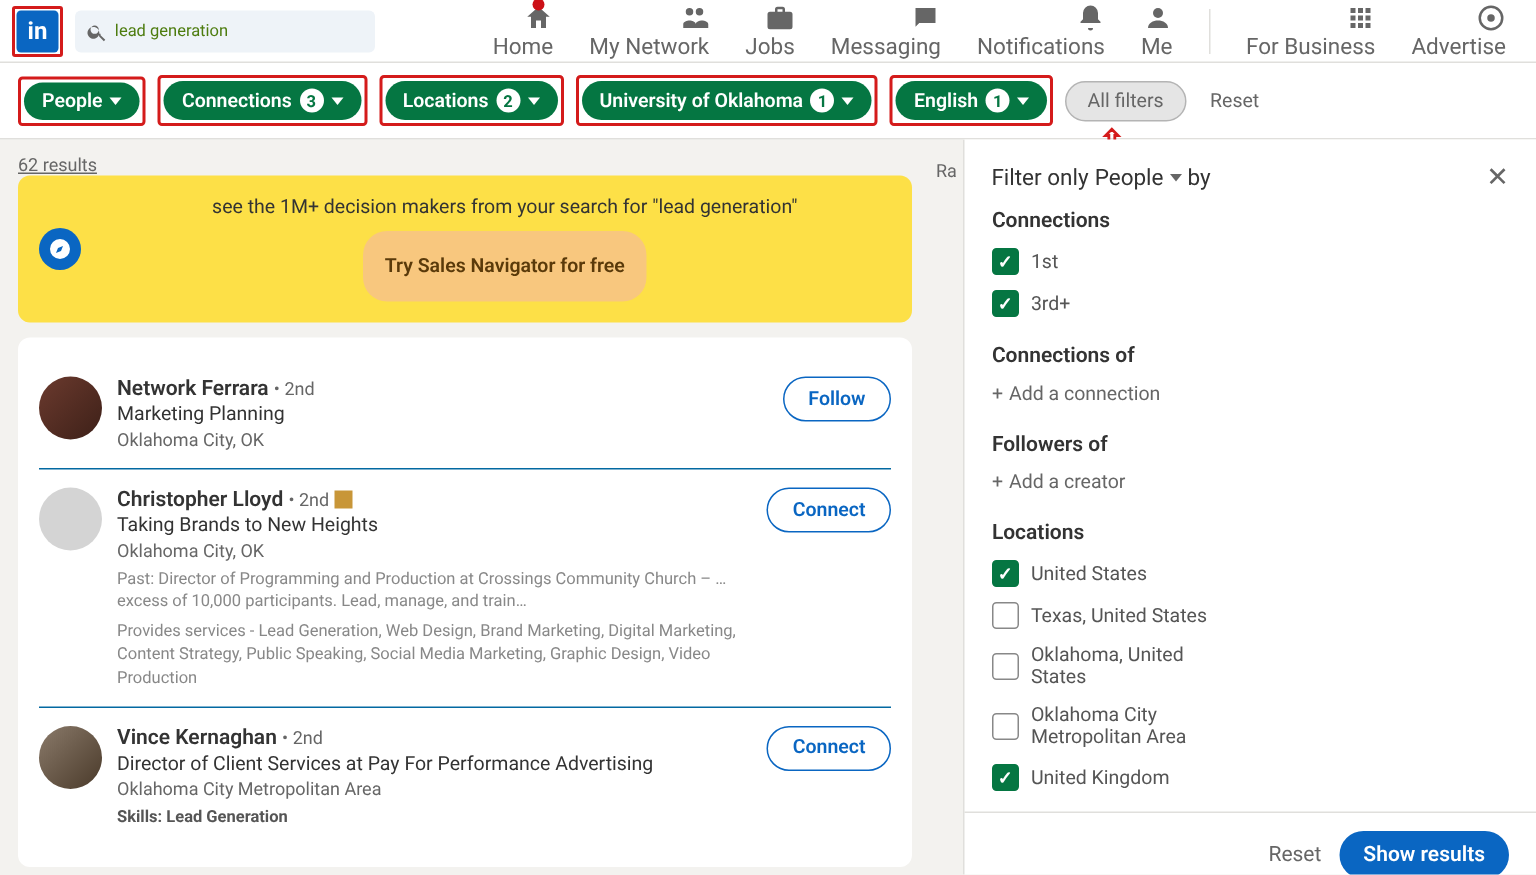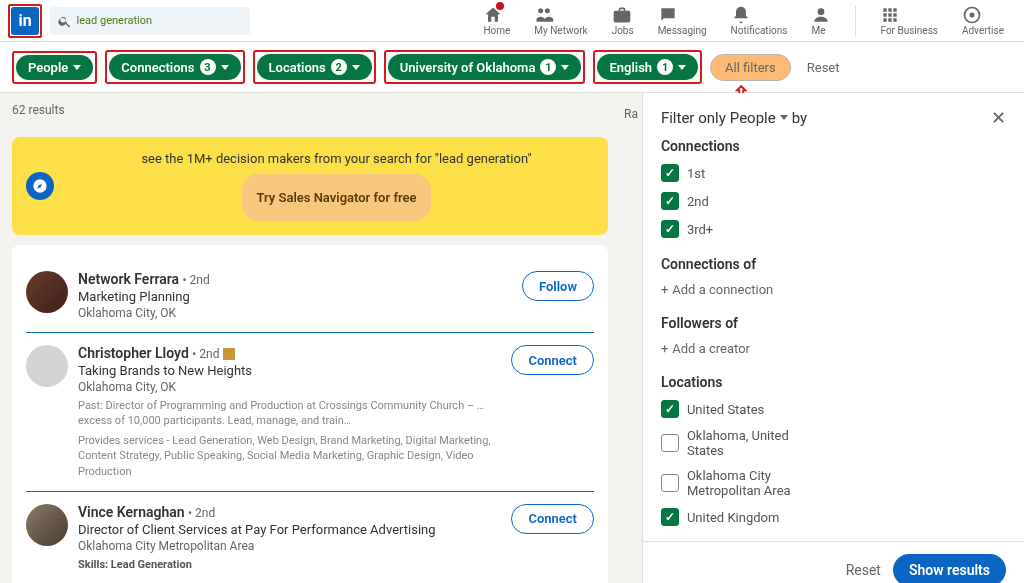--- a/index.html
+++ b/index.html
@@ -4,36 +4,36 @@
 <style>
 *{margin:0;padding:0;box-sizing:border-box;font-family:-apple-system,BlinkMacSystemFont,"Segoe UI",Roboto,Arial,sans-serif;}
 body{background:#f3f2ef;width:1024px;height:583px;overflow:hidden;position:relative;}
 .header{background:#fff;height:42px;display:flex;align-items:center;padding:0 8px;border-bottom:1px solid #e0dfdc;}
 .logo-box{border:2px solid #d41b1b;padding:1px;border-radius:2px;}
 .logo{width:28px;height:28px;background:#0a66c2;color:#fff;display:flex;align-items:center;justify-content:center;font-weight:700;font-size:16px;border-radius:3px;}
 .search-box{display:flex;align-items:center;background:#eef3f8;border-radius:4px;padding:4px 8px;margin-left:8px;width:200px;height:28px;}
 .search-box svg{width:14px;height:14px;fill:#666;}
 .search-input{border:none;background:transparent;margin-left:6px;font-size:11px;color:#4d7c0f;outline:none;width:100%;}
 .nav{display:flex;margin-left:auto;gap:24px;align-items:center;margin-right:12px;}
-.nav-item{display:flex;flex-direction:column;align-items:flex-start;color:#666;font-size:10px;cursor:pointer;position:relative;}
+.nav-item{display:flex;flex-direction:column;align-items:flex-end;color:#666;font-size:15px;cursor:pointer;position:relative;}
 .nav-item svg{width:20px;height:20px;fill:#666;}
 .nav-item .badge{position:absolute;top:-3px;right:6px;background:#cc1016;width:8px;height:8px;border-radius:50%;}
 .nav-sep{width:1px;height:30px;background:#e0dfdc;}
 .filter-bar{background:#fff;padding:8px 12px;display:flex;align-items:center;gap:8px;border-bottom:1px solid #e0dfdc;}
 .filter-wrap{border:2px solid #d41b1b;padding:2px;border-radius:3px;}
 .pill{background:#057642;color:#fff;padding:5px 12px;border-radius:16px;font-size:13px;font-weight:600;display:flex;align-items:center;gap:5px;cursor:pointer;}
 .pill .count{background:#fff;color:#057642;width:16px;height:16px;border-radius:50%;display:flex;align-items:center;justify-content:center;font-size:11px;font-weight:700;}
 .pill .caret{width:0;height:0;border-left:4px solid transparent;border-right:4px solid transparent;border-top:5px solid #fff;}
 .all-filters-wrap{position:relative;}
-.all-filters{border:1px solid #b4b4b4;padding:5px 14px;border-radius:16px;font-size:13px;color:#666;cursor:pointer;background:#fdba74;}
+.all-filters{border:1px solid #b4b4b4;padding:5px 14px;border-radius:16px;font-size:13px;color:#666;cursor:pointer;background:#e5e5e5;}
 .arrow-up{position:absolute;top:28px;left:22px;color:#d41b1b;font-size:22px;font-weight:900;}
 .reset-link{color:#666;font-size:13px;margin-left:8px;cursor:pointer;}
 .content{display:flex;height:calc(100% - 78px);}
 .left{flex:0 0 620px;padding:10px 12px;overflow-y:auto;}
-.count-text{font-size:12px;color:#666;margin-bottom:20px;}
+.count-text{font-size:12px;color:#666;margin-bottom:0;text-decoration:underline;}
 .promo{background:#fde047;border-radius:8px;padding:14px;margin-bottom:10px;display:flex;align-items:center;gap:25px;}
 .promo-icon{width:28px;height:28px;border-radius:50%;background:#0a66c2;display:flex;align-items:center;justify-content:center;}
 .promo-icon svg{fill:#fff;width:16px;height:16px;}
 .promo-text{text-align:center;flex:1;}
 .promo-text p{font-size:13px;color:#333;margin-bottom:8px;}
 .promo-btn{background:#f8c77e;border:none;padding:16px 14px;border-radius:16px;font-size:13px;font-weight:600;color:#5a3a0a;cursor:pointer;}
 .card{background:#fff;border-radius:8px;padding:14px;margin-bottom:10px;}
 .result{display:flex;gap:10px;padding:12px 0;border-top:1px solid #0369a1;}
 .result:first-child{border-top:none;}
 .avatar{width:42px;height:42px;border-radius:50%;background:#ccc;flex-shrink:0;}
@@ -250,24 +250,20 @@
     <div class="panel-body">
       <div class="fsection">
         <h4>Connections</h4>
         <div class="frow">
           <label class="fcheck">
               <span class="cbox checked"></span>
               <span>1st</span>
             </label>
           <label class="fcheck">
               <span class="cbox checked"></span>
-              <span>2nd</span>
-            </label>
-          <label class="fcheck">
-              <span class="cbox checked"></span>
               <span>3rd+</span>
             </label>
         </div>
       </div>
       <div class="fsection">
         <h4>Connections of</h4>
         <div class="addlink">+ <span>Add a connection</span></div>
       </div>
       <div class="fsection">
         <h4>Followers of</h4>
@@ -275,20 +271,24 @@
       </div>
       <div class="fsection">
         <h4>Locations</h4>
         <div class="frow">
           <label class="fcheck">
               <span class="cbox checked"></span>
               <span>United States</span>
             </label>
           <label class="fcheck">
               <span class="cbox"></span>
+              <span>Texas, United States</span>
+            </label>
+          <label class="fcheck">
+              <span class="cbox"></span>
               <span>Oklahoma, United States</span>
             </label>
           <label class="fcheck">
               <span class="cbox"></span>
               <span>Oklahoma City Metropolitan Area</span>
             </label>
           <label class="fcheck">
               <span class="cbox checked"></span>
               <span>United Kingdom</span>
             </label>

